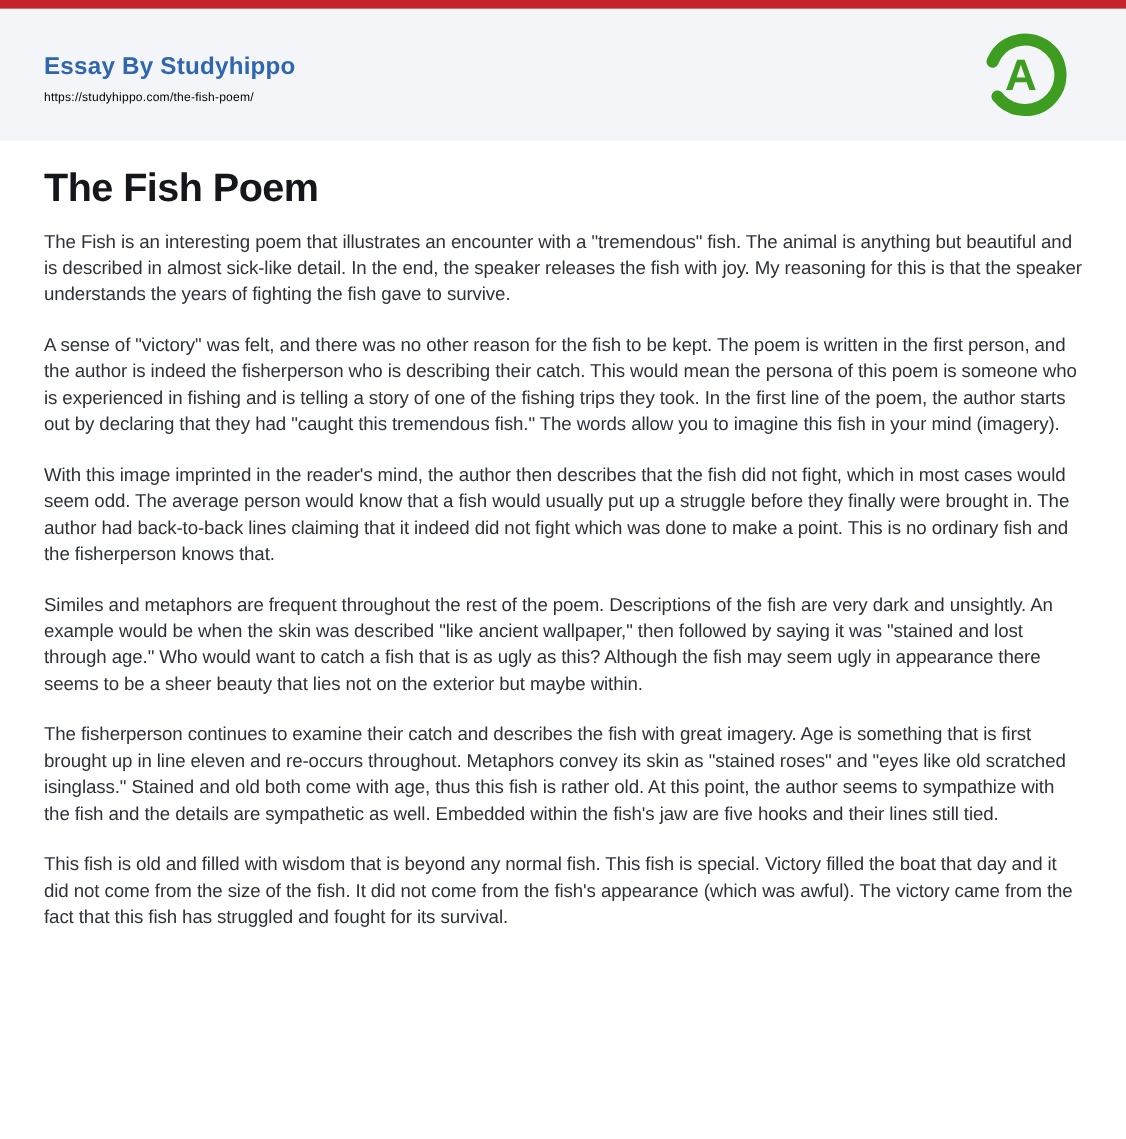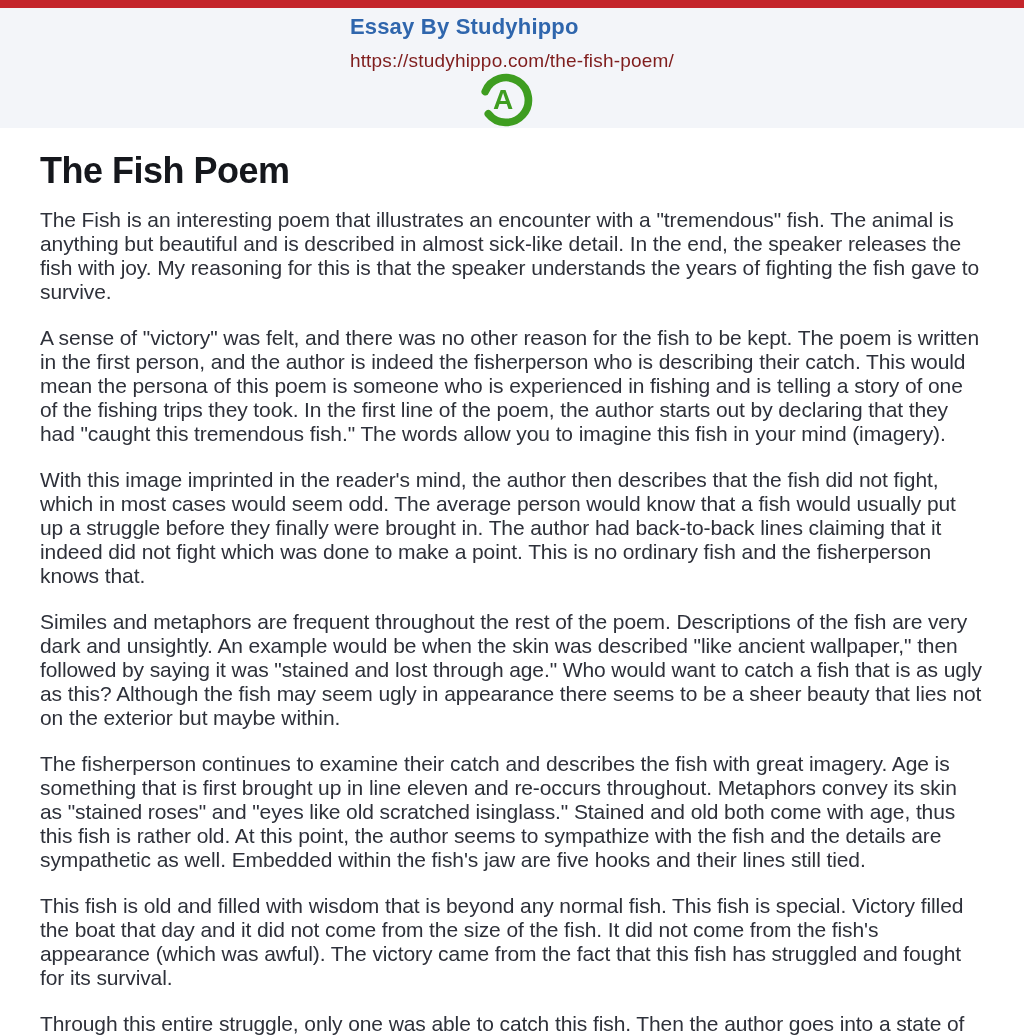--- a/index.html
+++ b/index.html
@@ -17,52 +17,51 @@
     height: 8px;
     background: #c4252b;
   }
   .header {
     width: 100%;
     height: 120px;
     background: #f3f5f9;
     display: flex;
     align-items: center;
     justify-content: space-between;
-    padding: 0 40px;
-    flex-direction: column;
+    padding: 12px 40px;
   }
   .header-text { display: flex; flex-direction: column; gap: 10px; padding-top: 6px; }
   .site-title {
     color: #2f66ad;
     font-size: 22px;
     font-weight: 700;
     letter-spacing: 0.2px;
   }
   .site-url {
-    color: #7f1d1d;
-    font-size: 19px;
+    color: #000000;
+    font-size: 11px;
     font-weight: 400;
     text-decoration: none;
     letter-spacing: 0.2px;
   }
   .logo { width: 80px; height: 80px; margin-right: 12px; }
   .main {
     padding: 22px 40px 0 40px;
   }
   .article-title {
     color: #15171c;
     font-size: 36px;
     font-weight: 800;
     letter-spacing: -0.5px;
     margin-bottom: 16px;
   }
   .article-body p {
     width: 944px;
     color: #2e313a;
-    font-size: 21px;
+    font-size: 17px;
     line-height: 24px;
     margin-bottom: 22px;
     letter-spacing: -0.1px;
   }
 </style>
 </head>
 <body>
 
 <div class="page">
 
@@ -81,17 +80,16 @@
 
   <div class="main">
     <h1 class="article-title">The Fish Poem</h1>
     <div class="article-body">
       <p>The Fish is an interesting poem that illustrates an encounter with a "tremendous" fish. The animal is anything but beautiful and is described in almost sick-like detail. In the end, the speaker releases the fish with joy. My reasoning for this is that the speaker understands the years of fighting the fish gave to survive.</p>
       <p>A sense of "victory" was felt, and there was no other reason for the fish to be kept. The poem is written in the first person, and the author is indeed the fisherperson who is describing their catch. This would mean the persona of this poem is someone who is experienced in fishing and is telling a story of one of the fishing trips they took. In the first line of the poem, the author starts out by declaring that they had "caught this tremendous fish." The words allow you to imagine this fish in your mind (imagery).</p>
       <p>With this image imprinted in the reader's mind, the author then describes that the fish did not fight, which in most cases would seem odd. The average person would know that a fish would usually put up a struggle before they finally were brought in. The author had back-to-back lines claiming that it indeed did not fight which was done to make a point. This is no ordinary fish and the fisherperson knows that.</p>
       <p>Similes and metaphors are frequent throughout the rest of the poem. Descriptions of the fish are very dark and unsightly. An example would be when the skin was described "like ancient wallpaper," then followed by saying it was "stained and lost through age." Who would want to catch a fish that is as ugly as this? Although the fish may seem ugly in appearance there seems to be a sheer beauty that lies not on the exterior but maybe within.</p>
       <p>The fisherperson continues to examine their catch and describes the fish with great imagery. Age is something that is first brought up in line eleven and re-occurs throughout. Metaphors convey its skin as "stained roses" and "eyes like old scratched isinglass." Stained and old both come with age, thus this fish is rather old. At this point, the author seems to sympathize with the fish and the details are sympathetic as well. Embedded within the fish's jaw are five hooks and their lines still tied.</p>
       <p>This fish is old and filled with wisdom that is beyond any normal fish. This fish is special. Victory filled the boat that day and it did not come from the size of the fish. It did not come from the fish's appearance (which was awful). The victory came from the fact that this fish has struggled and fought for its survival.</p>
-      <p>Through this entire struggle, only one was able to catch this fish. Then the author goes into a state of euphoria and speaks of the surroundings, before releasing it back into the waters. Many times w</p>
     </div>
   </div>
 
 </div>
 
 </body></html>

